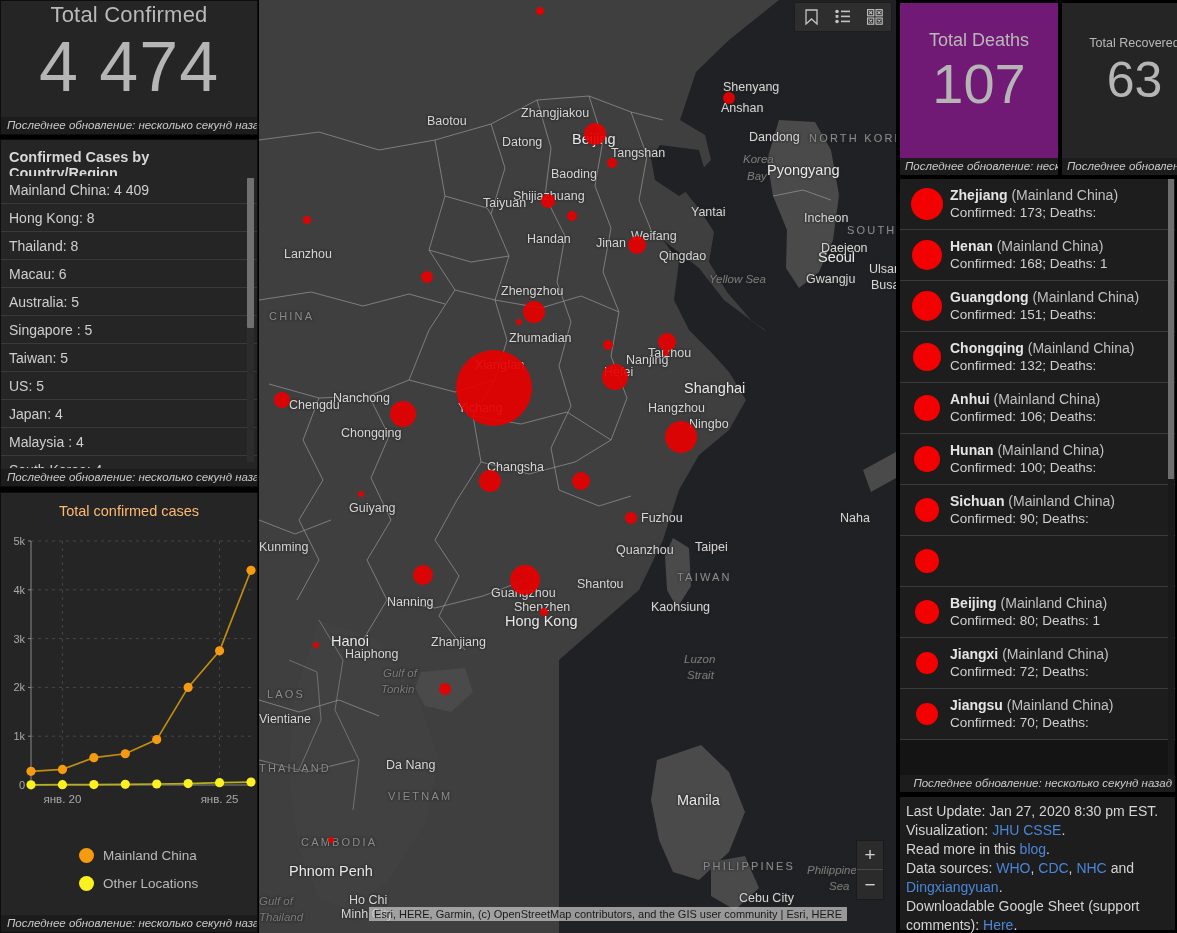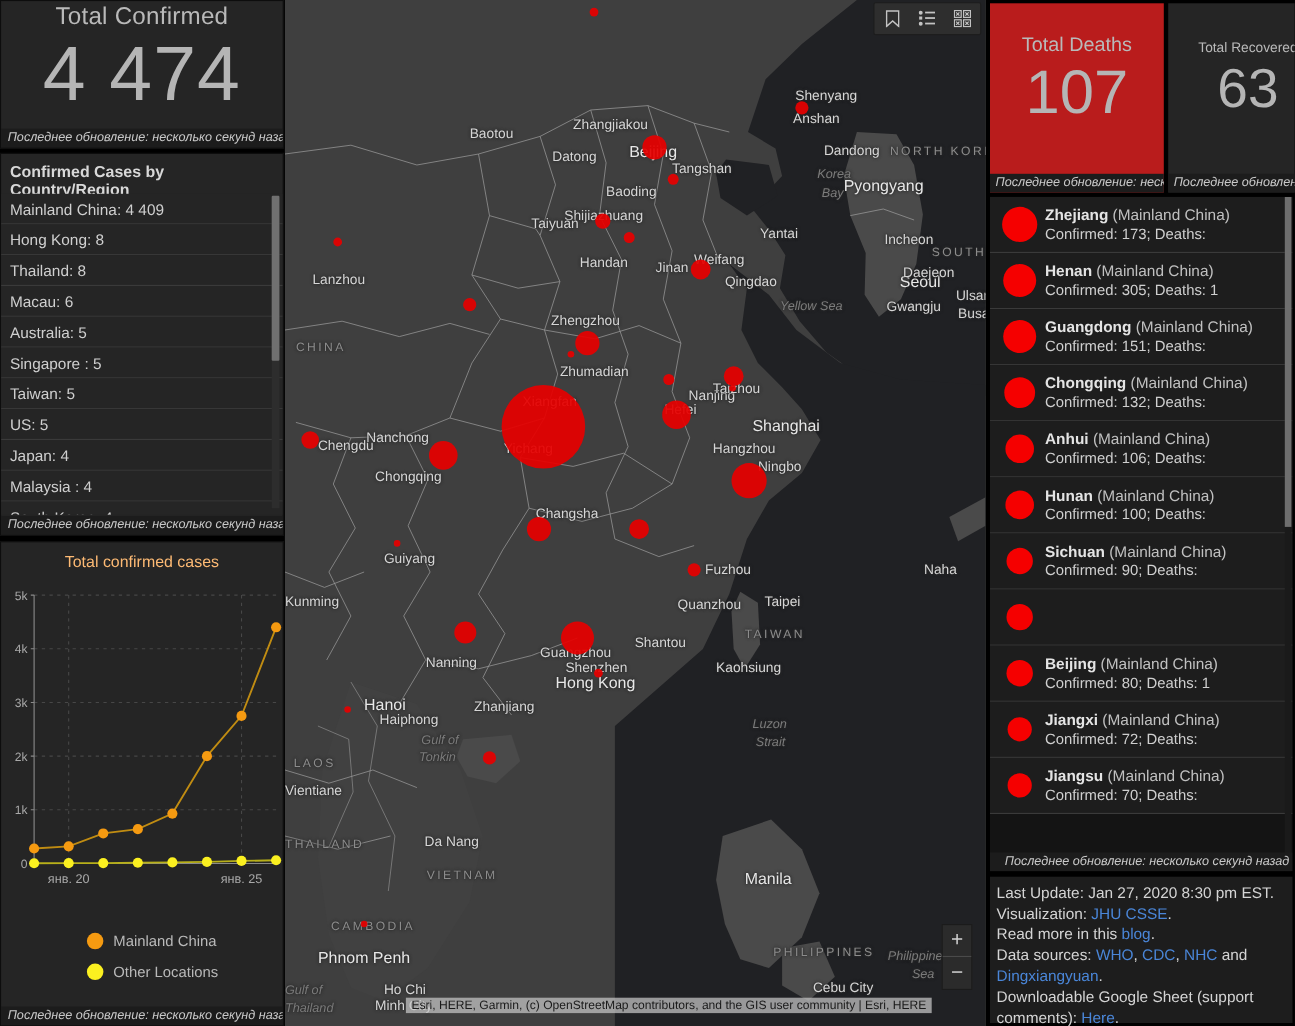--- a/index.html
+++ b/index.html
@@ -205,21 +205,21 @@
 
   
   #right-col {
     position: absolute; left: 897px; top: 0;
     width: 280px; height: 933px;
     background: #000;
   }
   #deaths-panel {
     position: absolute; left: 3px; top: 3px;
     width: 158px; height: 172px;
-    background: #b91c1c;
+    background: #701a75;
   }
   #deaths-panel .kpi-title {
     text-align: center; color: #b9b9b9;
     font-size: 18px; padding-top: 27px;
   }
   #deaths-panel .kpi-value {
     text-align: center; color: #b5b5b5;
     font-size: 56px; line-height: 66px;
   }
   #recovered-panel {
@@ -622,21 +622,21 @@
               <div class="province-name"><span>Zhejiang</span><span class="region"> (Mainland China)</span></div>
               <div class="province-stats">Confirmed: 173; Deaths:</div>
             </div>
           </div>
           <div class="province-row">
             <div class="province-dot-wrap">
               <div class="province-dot" style="width: 30px; height: 30px;"></div>
             </div>
             <div class="province-text">
               <div class="province-name"><span>Henan</span><span class="region"> (Mainland China)</span></div>
-              <div class="province-stats">Confirmed: 305; Deaths: 1</div>
+              <div class="province-stats">Confirmed: 168; Deaths: 1</div>
             </div>
           </div>
           <div class="province-row">
             <div class="province-dot-wrap">
               <div class="province-dot" style="width: 30px; height: 30px;"></div>
             </div>
             <div class="province-text">
               <div class="province-name"><span>Guangdong</span><span class="region"> (Mainland China)</span></div>
               <div class="province-stats">Confirmed: 151; Deaths:</div>
             </div>

